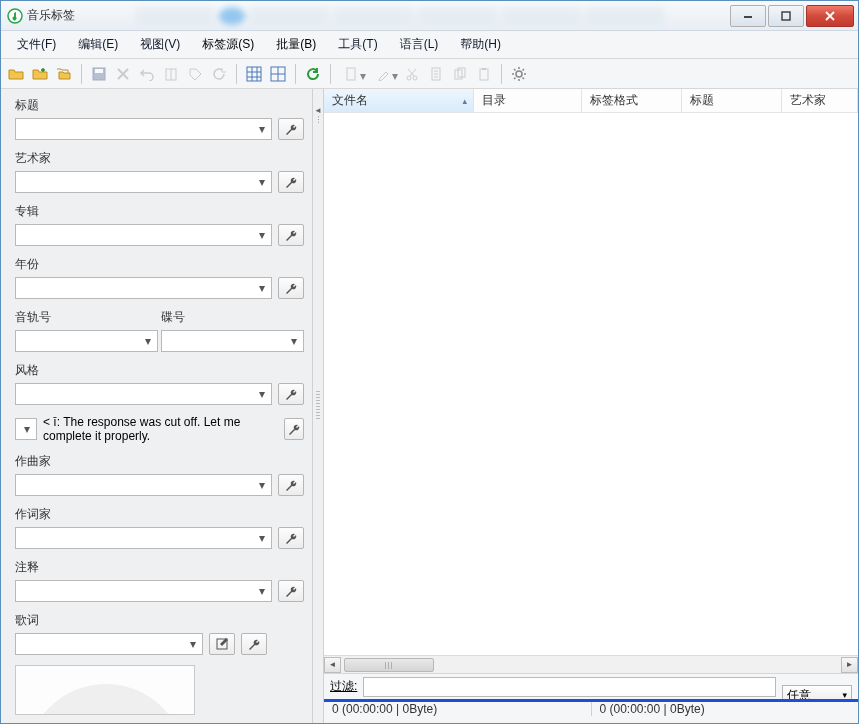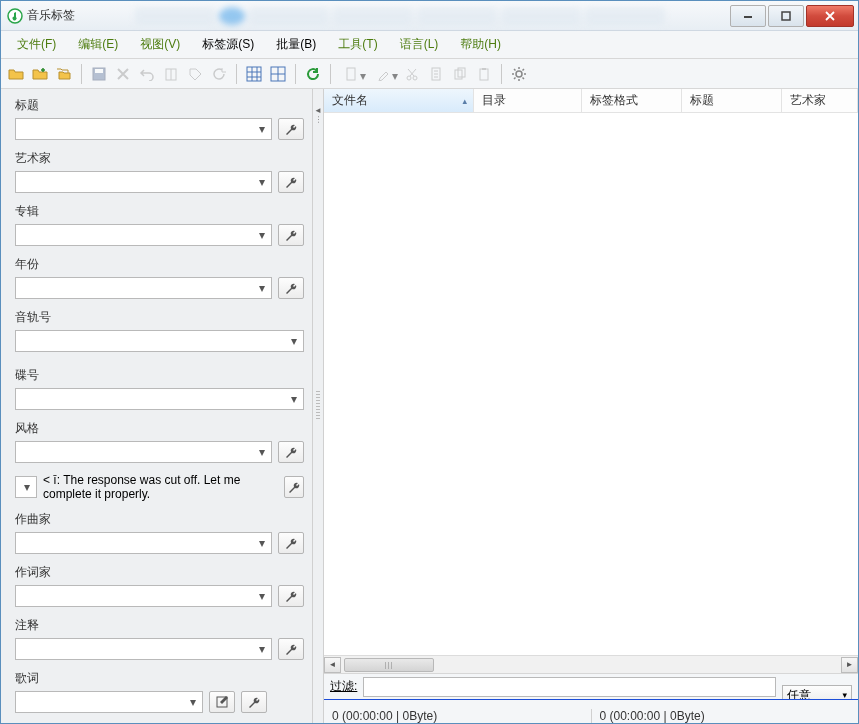--- a/index.html
+++ b/index.html
@@ -59,21 +59,21 @@
   
   .menubar {
     height:28px;
     border-bottom:1px solid #d7d7d7;
     display:flex;
     align-items:center;
     padding:0 6px;
     gap:2px;
     background:#f4f6f8;
   }
-  .menu-item { padding:4px 10px; color:#4d7c0f; cursor:default;}
+  .menu-item { padding:4px 10px; color:#0f172a; cursor:default;}
   .menu-item.disabled { color:#000000; }
   
   .toolbar {
     height:30px;
     border-bottom:1px solid #d7d7d7;
     background:#f4f6f8;
     display:flex;
     align-items:center;
     padding:0 4px;
     gap:2px;
@@ -154,21 +154,21 @@
     cursor:default;
   }
   .combo .val { flex:1; height:100%; }
   .wrench-btn, .edit-btn {
     width:26px;height:22px;
     background:linear-gradient(#fdfdfd,#ececec);
     border:1px solid #b5b5b5;
     border-radius:2px;
     display:flex;align-items:center;justify-content:center;
   }
-  .two-col { display:flex; gap:15px;flex-direction:column; }
+  .two-col { display:flex; gap:3px; }
   .two-col .col { flex:1; }
   .two-col .col .combo { width:100%; }
   .album-art {
     width:180px;height:50px;
     border:1px solid #c9c9c9;
     background:#fdfdfd;
     position:relative;
     overflow:hidden;
     margin-top:4px;
   }
@@ -249,24 +249,24 @@
     border:1px solid #b5b5b5;
     display:flex;align-items:center;
     padding:0 4px;
     font-size:12px;
     margin-top:17px;
   }
   .filter-combo .caret { margin-left:auto; font-size:9px;}
   
   .statusbar {
     height:24px;
-    border-top:1px solid #1d4ed8;
+    border-top:3px solid #1d4ed8;
     background:#f4f6f8;
     display:flex;
-    align-items:flex-end;
+    align-items:flex-start;
   }
   .status-cell {
     flex:1;
     display:flex;align-items:center;
     padding:0 8px;
     border-right:1px solid #d0d0d0;
     color:#333;
   }
   .status-cell:last-child { border-right:none;}
 </style>

